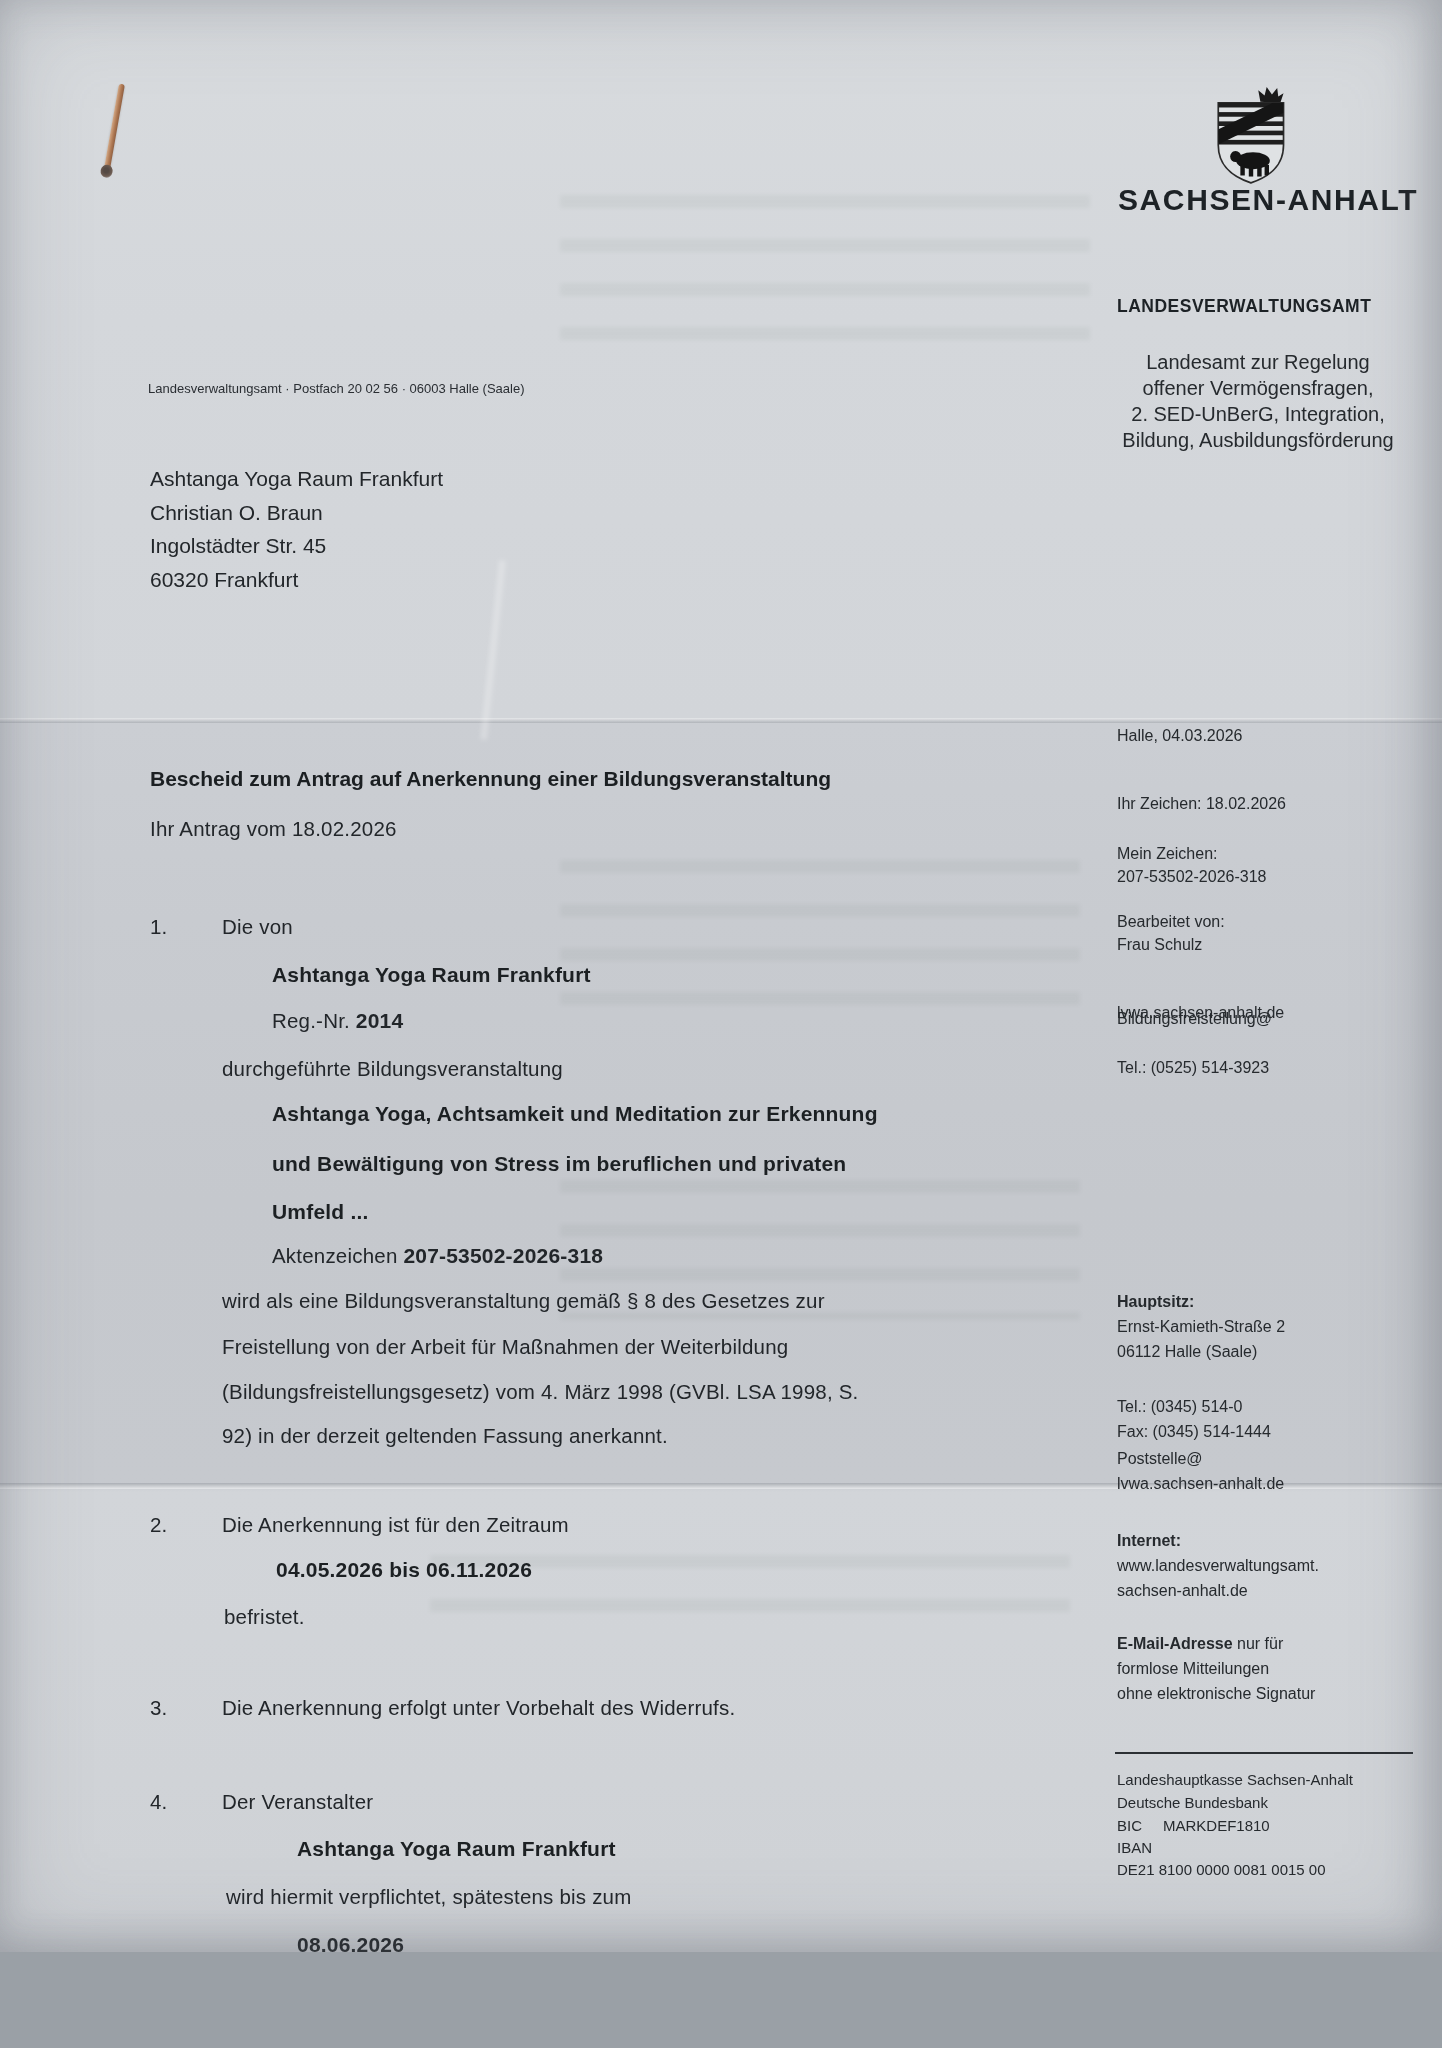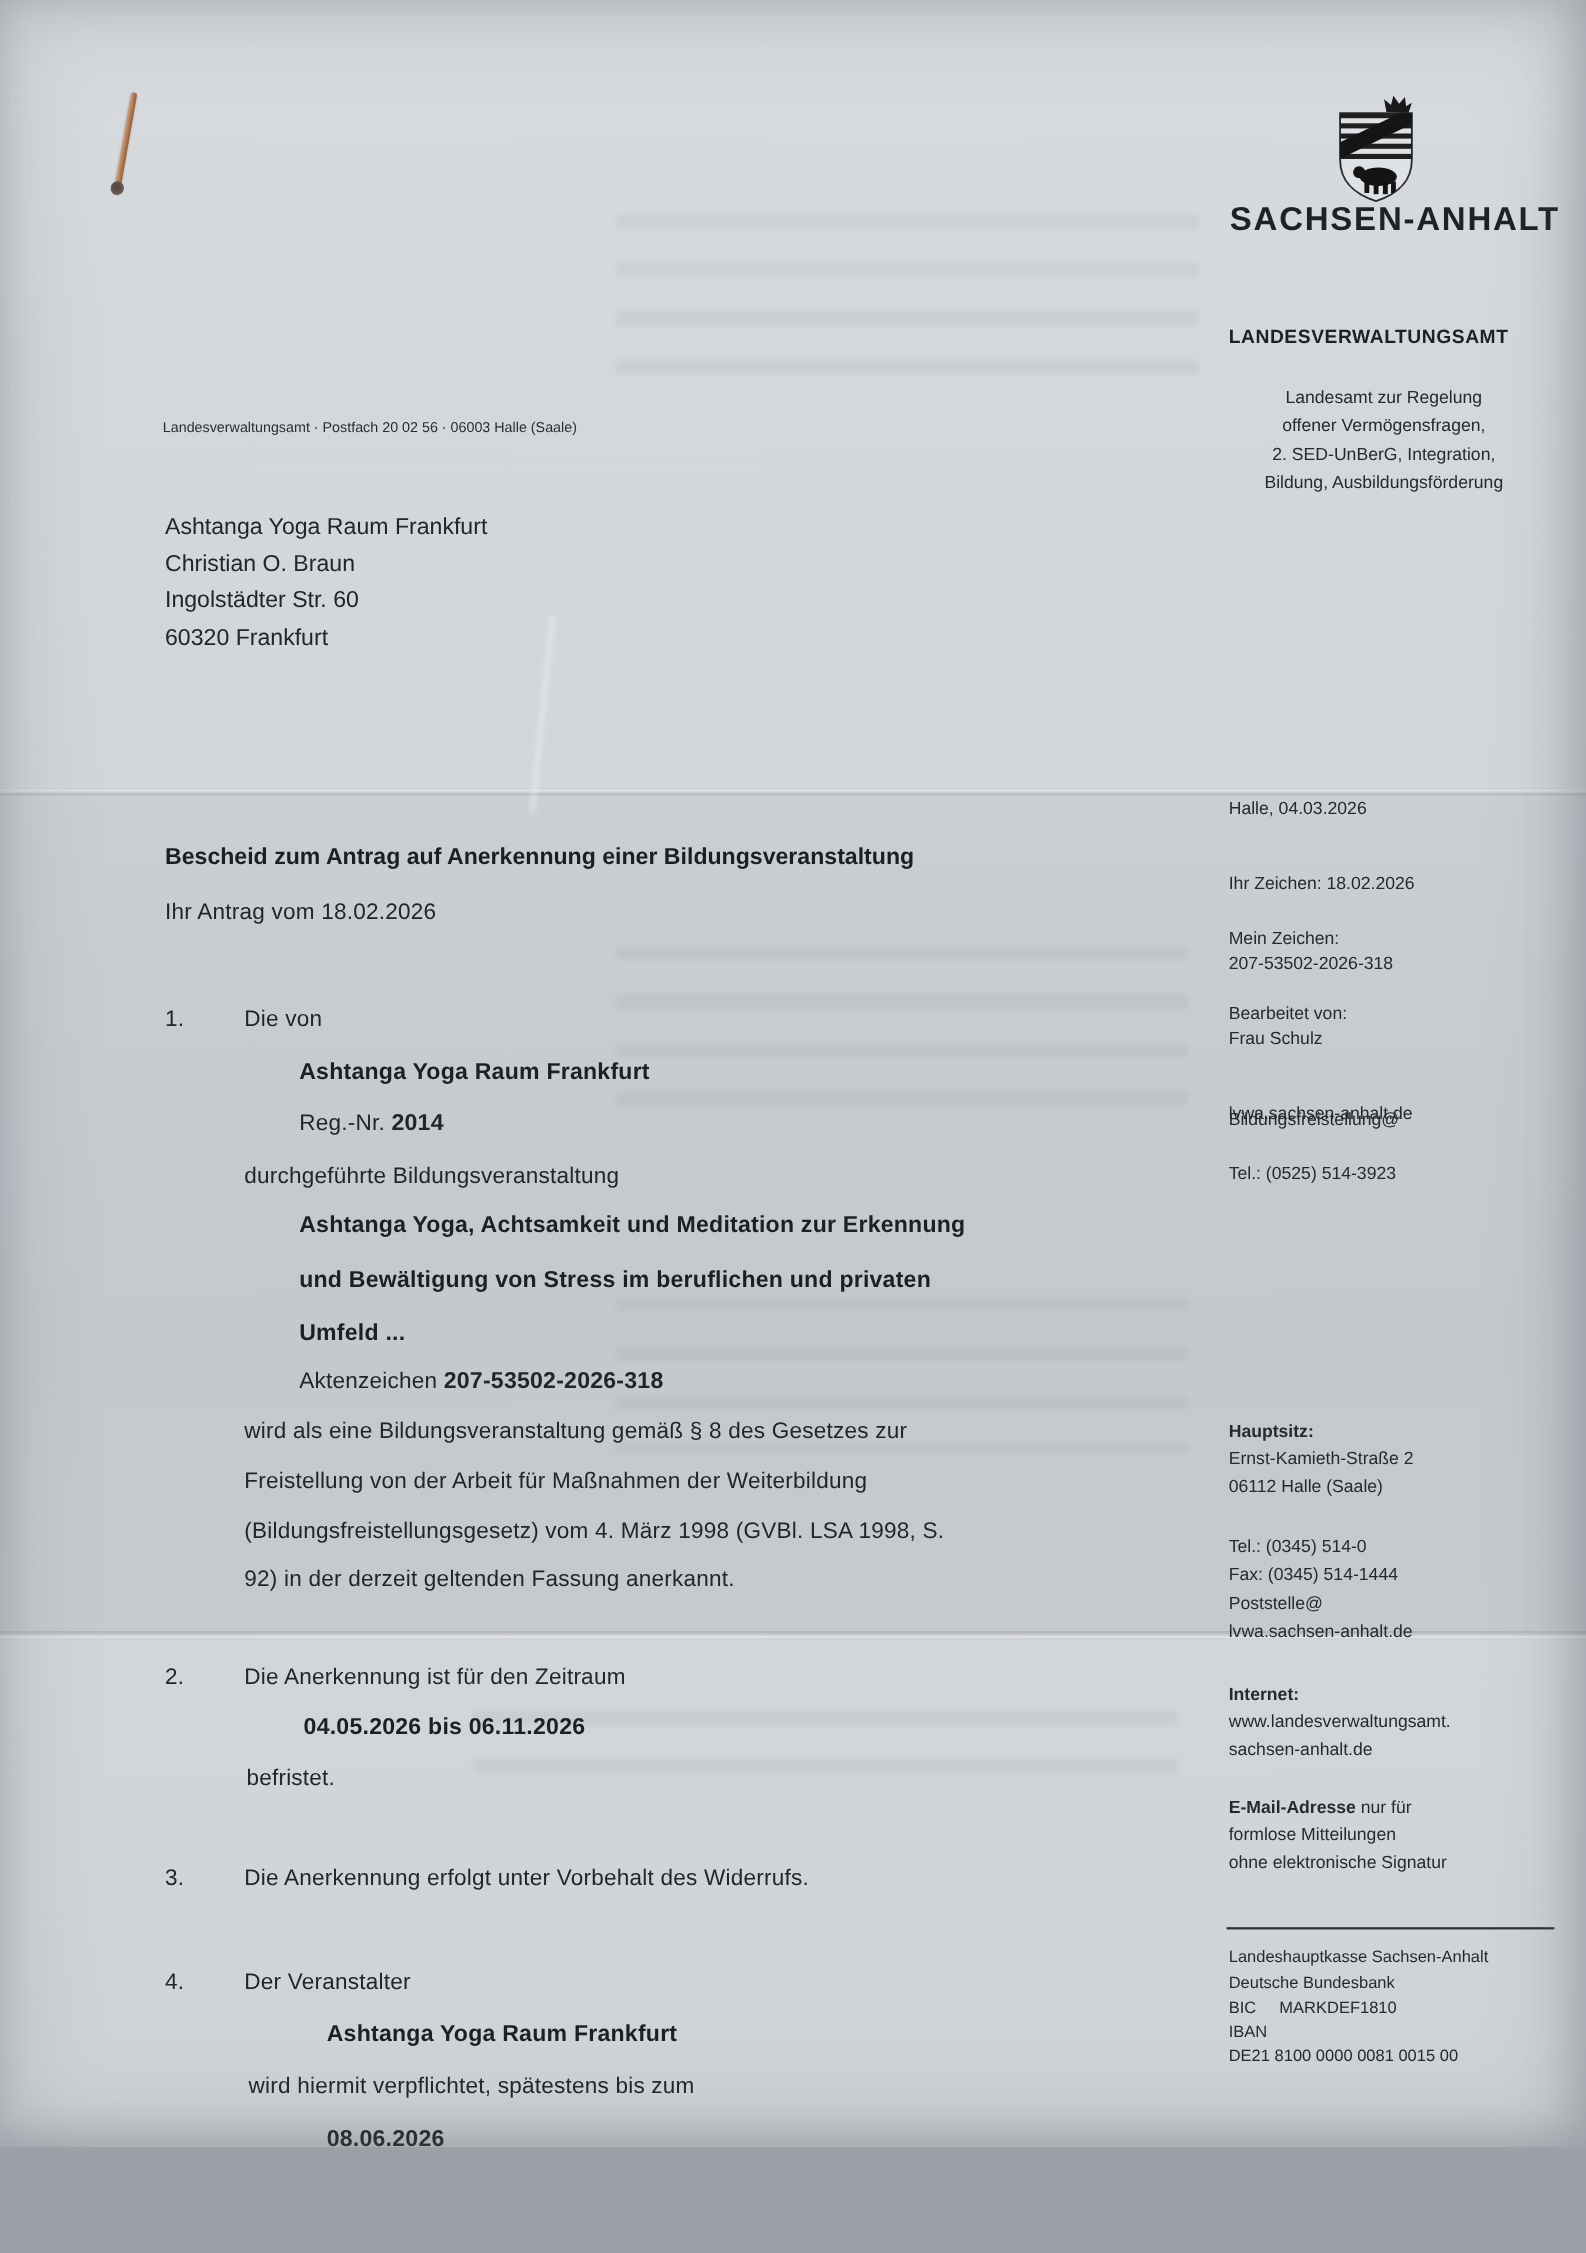--- a/index.html
+++ b/index.html
@@ -16,21 +16,21 @@
     box-shadow:inset 0 0 90px rgba(96,102,110,.28), inset -18px 0 40px rgba(96,102,110,.18), inset 0 -14px 30px rgba(96,102,110,.15);
   }
   .t{position:absolute;white-space:nowrap;}
   .b{font-weight:bold;}
   .sz-body{font-size:20.5px;letter-spacing:.2px;color:#22262a;}
   .sz-bold{font-size:21px;letter-spacing:.2px;color:#1c2023;}
   .sz-side{font-size:16px;color:#262a2e;}
   .sz-bank{font-size:15px;color:#262a2e;}
   .sz-small{font-size:13px;color:#2a2e33;}
   .recipient-line{font-size:21px;line-height:33.5px;color:#22262a;}
-  .dept-line{font-size:16px;line-height:26px;color:#262a2e;text-align:center;}
+  .dept-line{font-size:20px;line-height:26px;color:#262a2e;text-align:center;}
   .state-name{font-size:30px;font-weight:bold;letter-spacing:1.6px;color:#1d2226;}
   .office-name{font-size:17.5px;font-weight:bold;letter-spacing:.5px;color:#1d2226;}
   .title{font-size:21px;font-weight:bold;color:#1b1f22;}
   .fold{position:absolute;left:0;width:1442px;pointer-events:none;}
   .fold-1{top:718px;height:5px;background:linear-gradient(180deg,rgba(255,255,255,.45),rgba(104,110,118,.28));filter:blur(.6px);}
   .fold-2{top:1483px;height:6px;background:linear-gradient(180deg,rgba(104,110,118,.30),rgba(255,255,255,.50));filter:blur(.6px);}
   .crease-streak{position:absolute;left:488px;top:560px;width:10px;height:180px;background:linear-gradient(90deg,transparent,rgba(255,255,255,.35),transparent);transform:rotate(6deg);filter:blur(2px);pointer-events:none;}
   .staple{
     position:absolute;left:119px;top:84px;width:6px;height:88px;
     transform:rotate(10deg);transform-origin:top center;border-radius:3px;
@@ -96,21 +96,21 @@
     <div class="dept-line">offener Vermögensfragen,</div>
     <div class="dept-line">2. SED-UnBerG, Integration,</div>
     <div class="dept-line">Bildung, Ausbildungsförderung</div>
   </div>
 
   <div class="t sz-small" style="left:148px;top:345px;margin-top:36px;">Landesverwaltungsamt · Postfach 20 02 56 · 06003 Halle (Saale)</div>
 
   <div class="t" style="left:150px;top:462px;">
     <div class="recipient-line">Ashtanga Yoga Raum Frankfurt</div>
     <div class="recipient-line">Christian O. Braun</div>
-    <div class="recipient-line">Ingolstädter Str. 60</div>
+    <div class="recipient-line">Ingolstädter Str. 45</div>
     <div class="recipient-line">60320 Frankfurt</div>
   </div>
 
   <div class="t sz-side" style="left:1117px;top:727px;">Halle, 04.03.2026</div>
   <div class="t sz-side" style="left:1117px;top:795px;">Ihr Zeichen: 18.02.2026</div>
   <div class="t sz-side" style="left:1117px;top:845px;">Mein Zeichen:</div>
   <div class="t sz-side" style="left:1117px;top:868px;">207-53502-2026-318</div>
   <div class="t sz-side" style="left:1117px;top:913px;">Bearbeitet von:</div>
   <div class="t sz-side" style="left:1117px;top:936px;">Frau Schulz</div>
   <div class="t sz-side" style="left:1117px;top:981px;margin-top:29px;">Bildungsfreistellung@</div>

